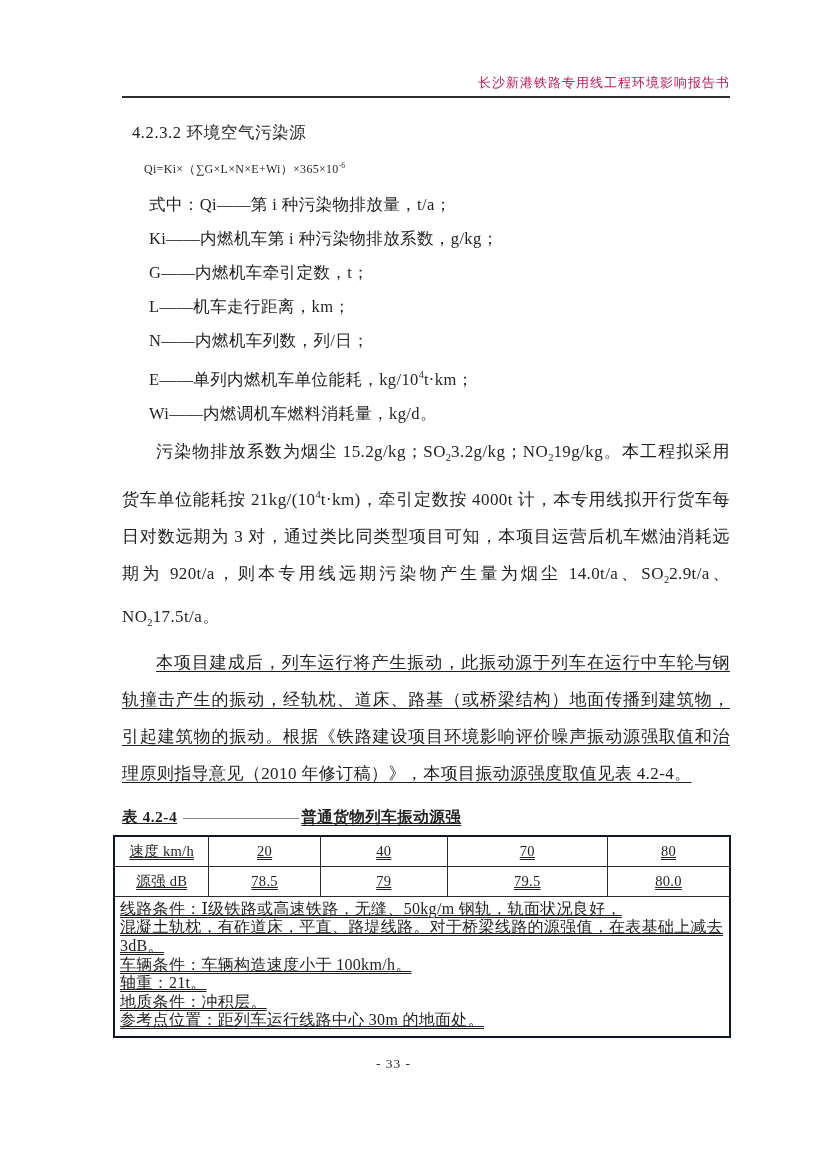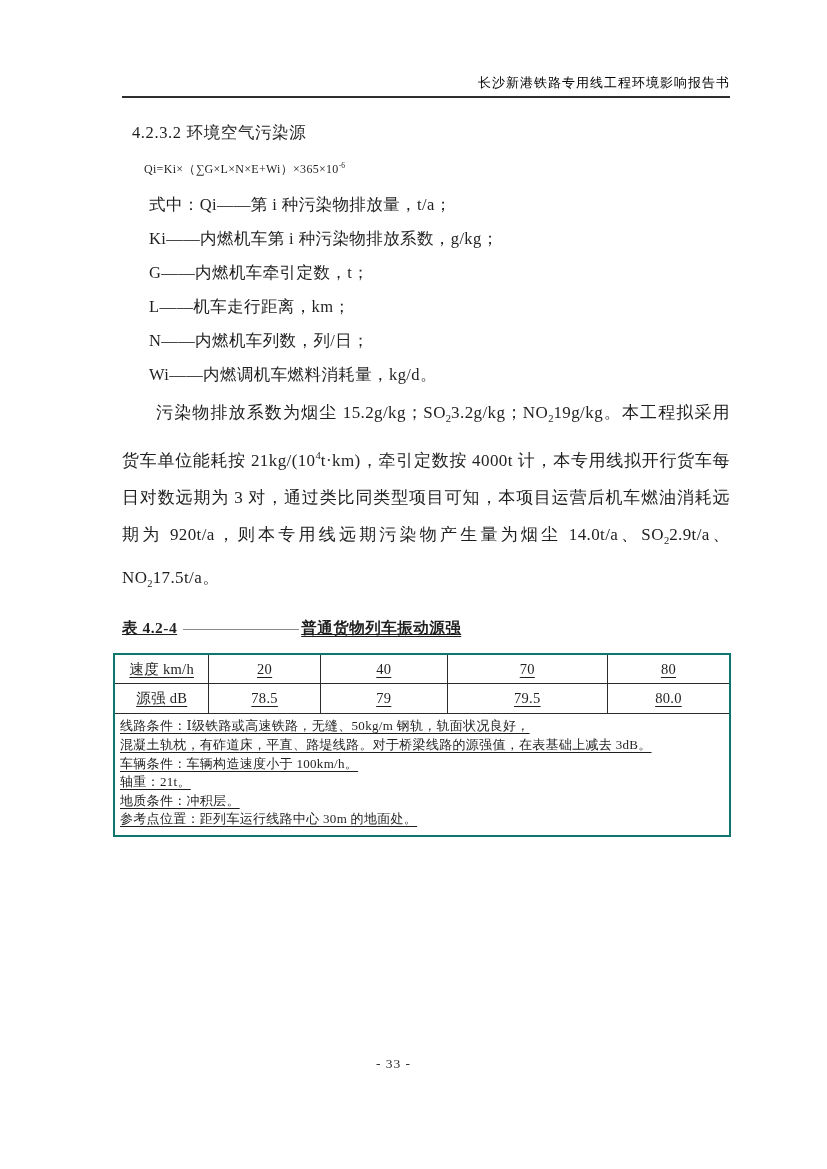--- a/index.html
+++ b/index.html
@@ -14,21 +14,21 @@
     background: #ffffff;
     color: #1f1f1f;
     padding: 74px 97px 0 122px;
     overflow: hidden;
   }
   
   .doc-header {
     text-align: right;
     font-size: 13px;
     letter-spacing: 1px;
-    color: #000000;
+    color: #be185d;
     border-bottom: 2px solid #2e2e2e;
     padding-bottom: 4px;
   }
   
   .section-heading {
     margin-top: 23px;
     font-size: 16.5px;
     font-weight: normal;
     letter-spacing: 0.6px;
     padding-left: 10px;
@@ -74,37 +74,38 @@
     width: 116px;
     border-bottom: 1.5px solid #8a8a8a;
     height: 2px;
     margin: 0 2px 3px 6px;
   }
   
   .vib-table {
     border-collapse: collapse;
     width: 618px;
     margin-left: -9px;
-    margin-top: 14px;
-    border: 2px solid #0f766e;
+    margin-top: 7px;
+    border: 2px solid #0f172a;
+    text-decoration: underline;
   }
   .vib-table td {
     border: 1px solid #2b2b2b;
     text-align: center;
     height: 30px;
     font-size: 14.5px;
     letter-spacing: 0.3px;
     padding: 0 2px;
   }
   .vib-table td.notes-cell {
     text-align: left;
     padding: 3px 4px 6px 5px;
     height: auto;
   }
-  .note { font-size: 13px; line-height: 18.6px; letter-spacing: 0.3px; }
+  .note { font-size: 16px; line-height: 18.6px; letter-spacing: 0.3px; }
   
   .doc-footer {
     position: absolute;
     left: 0; right: 40px;
     bottom: 97px;
     text-align: center;
     font-size: 13.5px;
     letter-spacing: 1px;
     color: #2a2a2a;
   }
@@ -124,26 +125,28 @@
 
 
   <div class="formula-line">Qi=Ki×（∑G×L×N×E+Wi）×365×10<sup>-6</sup></div>
 
   <div class="def-list">
     <div class="def-line">式中：Qi——第 i 种污染物排放量，t/a；</div>
     <div class="def-line">Ki——内燃机车第 i 种污染物排放系数，g/kg；</div>
     <div class="def-line">G——内燃机车牵引定数，t；</div>
     <div class="def-line">L——机车走行距离，km；</div>
     <div class="def-line">N——内燃机车列数，列/日；</div>
+    <div class="def-line">E——单列内燃机车单位能耗，kg/10<sup>4</sup>t·km；</div>
     <div class="def-line">Wi——内燃调机车燃料消耗量，kg/d。</div>
   </div>
 
   <p class="para">污染物排放系数为烟尘 15.2g/kg；SO<sub>2</sub>3.2g/kg；NO<sub>2</sub>19g/kg。本工程拟采用货车单位能耗按 21kg/(10<sup>4</sup>t·km)，牵引定数按 4000t 计，本专用线拟开行货车每日对数远期为 3 对，通过类比同类型项目可知，本项目运营后机车燃油消耗远期为 920t/a，则本专用线远期污染物产生量为烟尘 14.0t/a、SO<sub>2</sub>2.9t/a、NO<sub>2</sub>17.5t/a。</p>
 
 
+  <p class="para u vib-para">本项目建成后，列车运行将产生振动，此振动源于列车在运行中车轮与钢轨撞击产生的振动，经轨枕、道床、路基（或桥梁结构）地面传播到建筑物，引起建筑物的振动。根据《铁路建设项目环境影响评价噪声振动源强取值和治理原则指导意见（2010 年修订稿）》，本项目振动源强度取值见表 4.2-4。</p>
 
   <div class="table-caption">
     <span>表 4.2-4</span><span class="caption-spacer"></span><span class="u">普通货物列车振动源强</span>
   </div>
 
   <table class="vib-table">
     <colgroup>
       <col style="width:15.4%">
         <col style="width:18.1%">
         <col style="width:20.6%">

